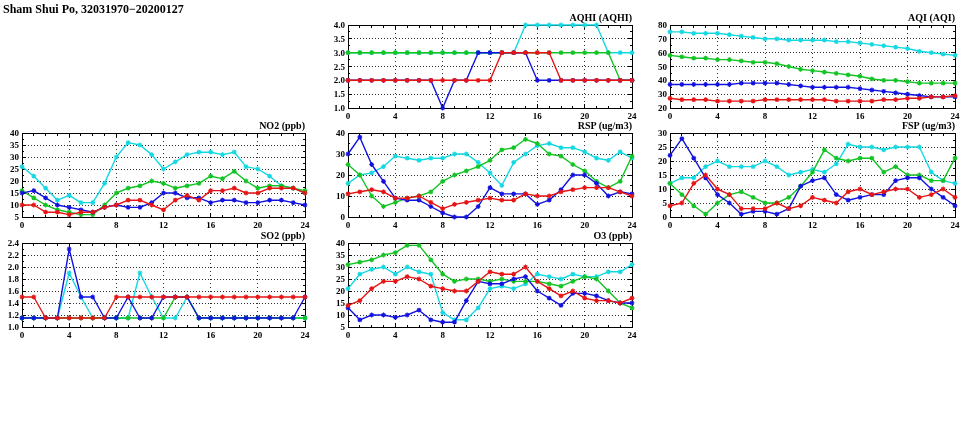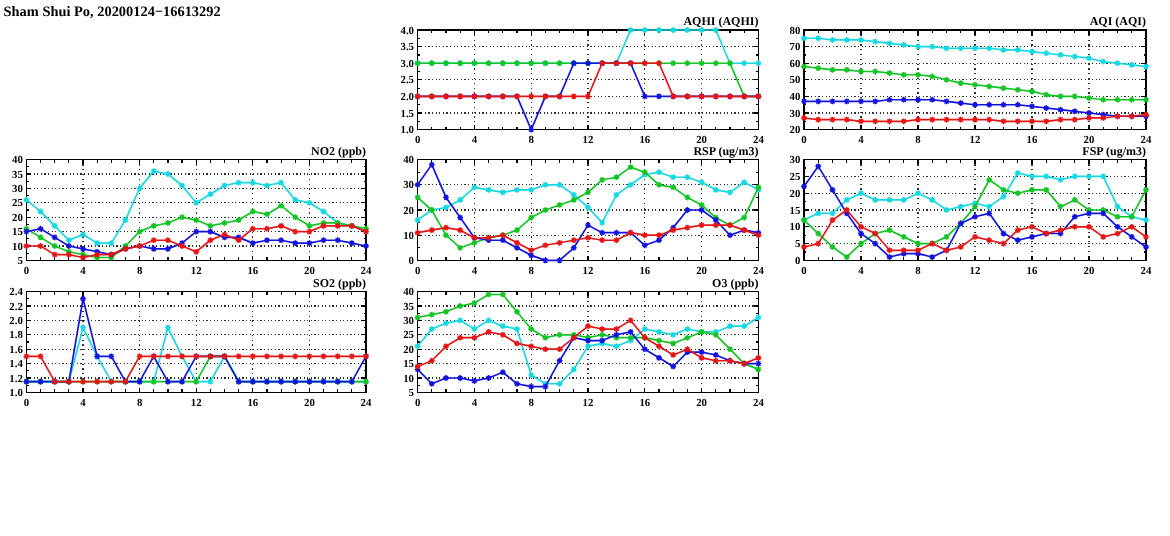--- a/index.html
+++ b/index.html
@@ -10,21 +10,21 @@
               letter-spacing:0px;white-space:nowrap;}
   .chart-svg{position:absolute;overflow:visible;}
   svg text{font-family:"Liberation Serif", serif;font-weight:700;fill:#000;}
   text.tick-label{font-size:9px;}
   text.chart-title{font-size:10px;}
 </style>
 </head>
 <body>
 
 <div class="page">
-  <div class="page-title">Sham Shui Po, 20200124−16613292</div>
+  <div class="page-title">Sham Shui Po, 32031970−20200127</div>
   <div id="charts">
       <svg width="317" height="111" viewBox="0 0 317 111" class="chart-svg" style="left: 322px; top: 12px;">
         <line x1="26" y1="82.16666666666667" x2="310" y2="82.16666666666667" stroke="#303030" stroke-width="1" stroke-dasharray="1 2" shape-rendering="crispEdges"></line>
         <line x1="26" y1="68.33333333333334" x2="310" y2="68.33333333333334" stroke="#303030" stroke-width="1" stroke-dasharray="1 2" shape-rendering="crispEdges"></line>
         <line x1="26" y1="54.5" x2="310" y2="54.5" stroke="#303030" stroke-width="1" stroke-dasharray="1 2" shape-rendering="crispEdges"></line>
         <line x1="26" y1="40.66666666666667" x2="310" y2="40.66666666666667" stroke="#303030" stroke-width="1" stroke-dasharray="1 2" shape-rendering="crispEdges"></line>
         <line x1="26" y1="26.83333333333333" x2="310" y2="26.83333333333333" stroke="#303030" stroke-width="1" stroke-dasharray="1 2" shape-rendering="crispEdges"></line>
         <line x1="73.33333333333333" y1="13" x2="73.33333333333333" y2="96" stroke="#303030" stroke-width="1" stroke-dasharray="1 3" shape-rendering="crispEdges"></line>
         <line x1="120.66666666666666" y1="13" x2="120.66666666666666" y2="96" stroke="#303030" stroke-width="1" stroke-dasharray="1 3" shape-rendering="crispEdges"></line>
         <line x1="168" y1="13" x2="168" y2="96" stroke="#303030" stroke-width="1" stroke-dasharray="1 3" shape-rendering="crispEdges"></line>

